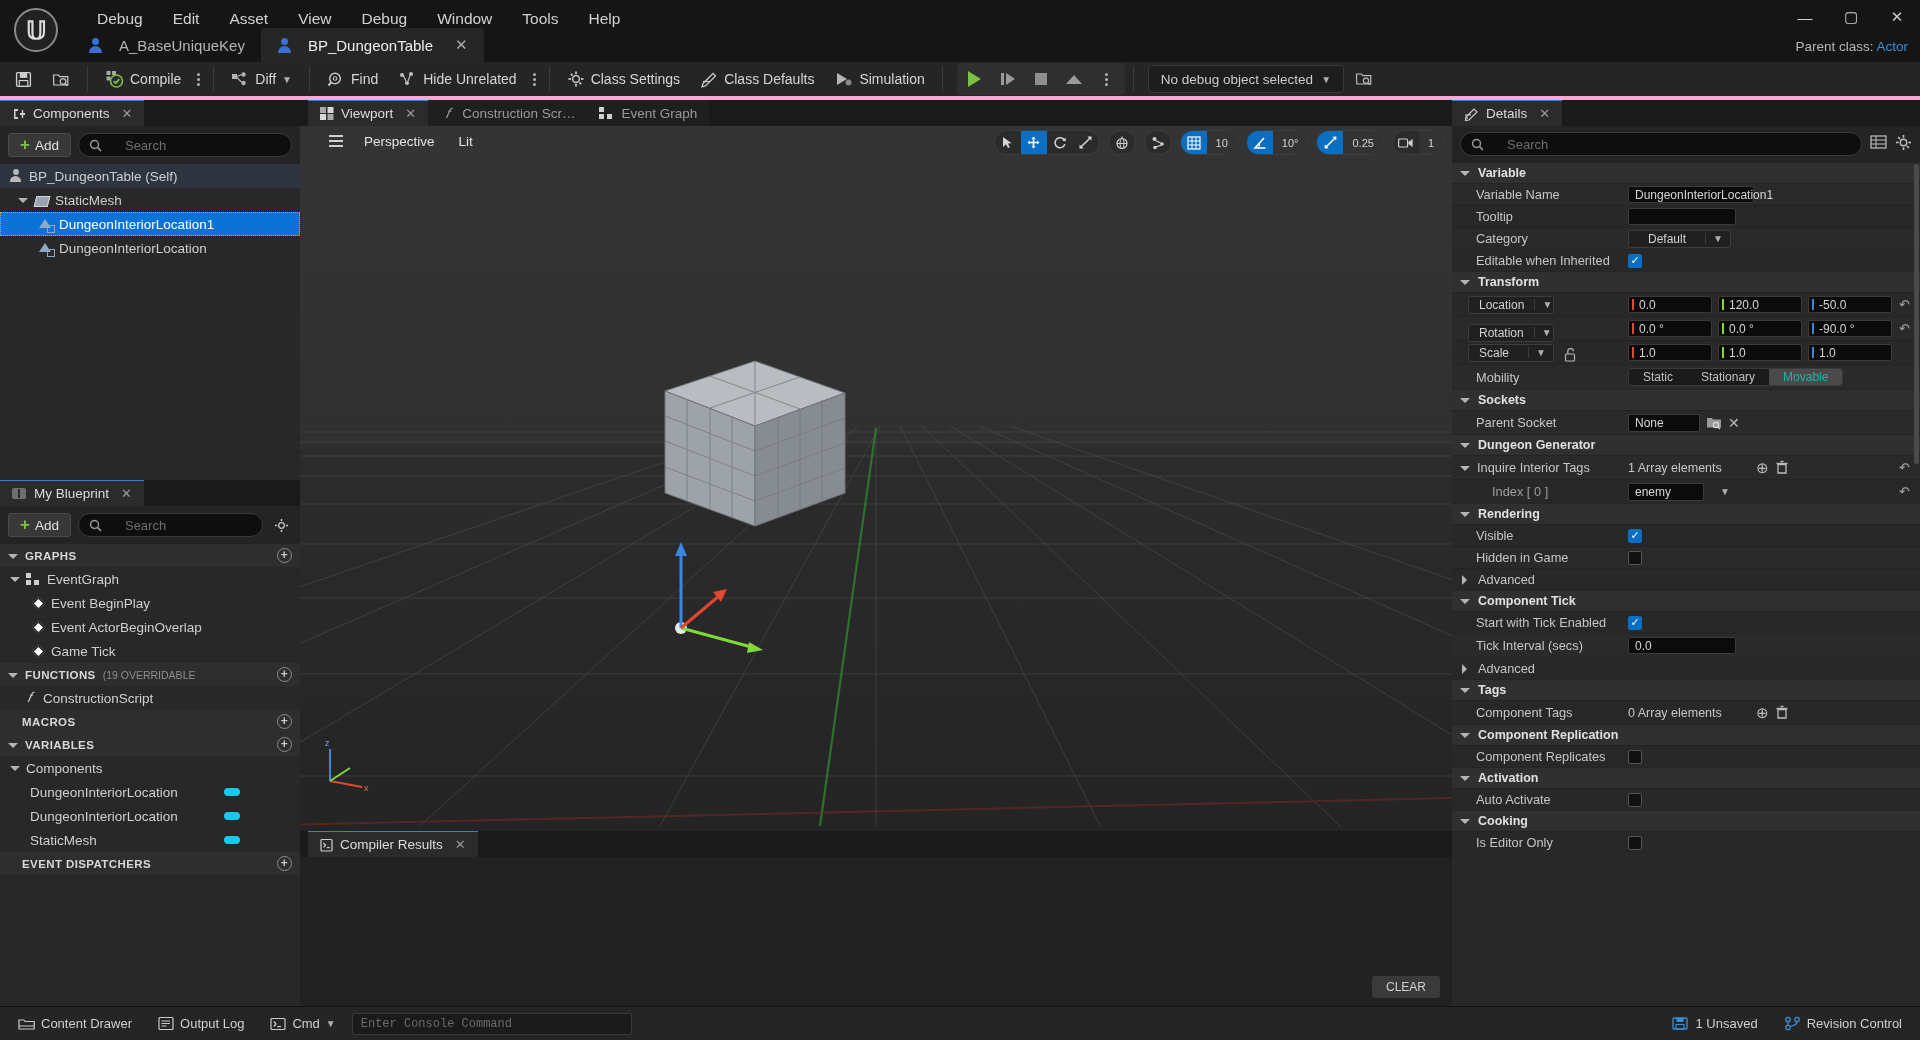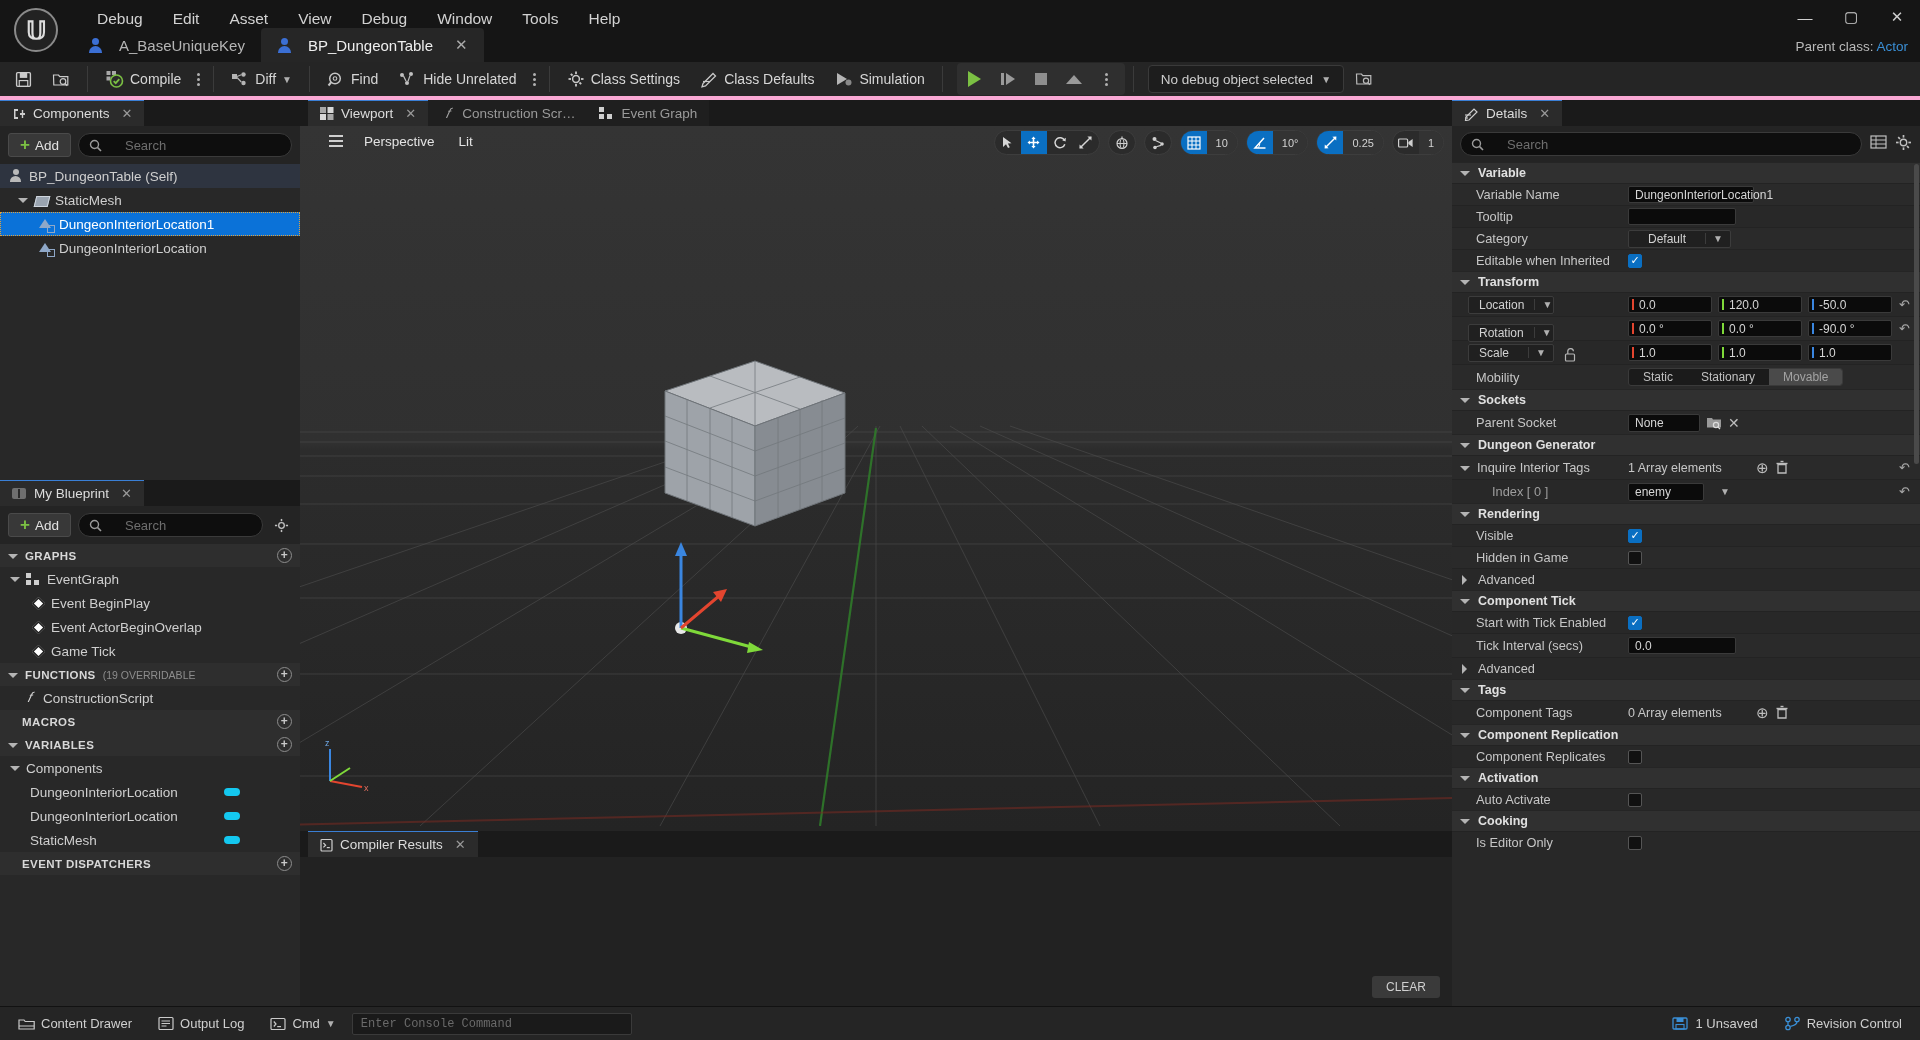--- a/index.html
+++ b/index.html
@@ -128,21 +128,21 @@
   .vecf { width:84px; position:relative; padding-left:10px; }
   .vecf .axis { position:absolute; left:3px; top:2px; bottom:2px; width:2px; }
   .chk { width:14px; height:14px; border-radius:2px; background:#111; border:1px solid #555; display:flex; align-items:center; justify-content:center; }
   .chk.on { background:#0a6fc2; border-color:#0a6fc2; }
   .chk.on:after { content:"✓"; color:#fff; font-size:11px; line-height:11px; }
   .ddown { display:flex; align-items:center; background:#202020; border:1px solid #3c3c3c; border-radius:2px; height:18px; }
   .ddown .dl { padding:0 10px; font-size:12px; color:#d2d2d2; }
   .ddown .dc { padding:0 7px; color:#b0b0b0; font-size:10px; border-left:1px solid #3c3c3c; }
   .segs { display:flex; background:#1b1b1b; border:1px solid #3a3a3a; border-radius:3px; overflow:hidden; height:18px; }
   .segs .sg { padding:0 14px; font-size:12px; color:#c0c0c0; display:flex; align-items:center; }
-  .segs .sg.on { background:#4a4a4a; color:#a3a3a3; }
+  .segs .sg.on { background:#4a4a4a; color:#14b8a6; }
   .revert { margin-left:auto; margin-right:10px; color:#a8a8a8; font-size:13px; }
   .iconbtn { color:#bdbdbd; font-size:13px; }
   .scroll-thumb { position:absolute; right:1px; top:2px; width:5px; height:300px; background:#4a4a4a; border-radius:3px; }
 
   
   .status { height:34px; background:#252525; display:flex; align-items:center; padding:0 8px; gap:6px; border-top:1px solid #121212; flex:none; }
   .sb { display:flex; align-items:center; gap:6px; height:26px; padding:0 10px; font-size:13px; color:#cfcfcf; border-radius:3px; cursor:default; }
   .cmdfield { width:280px; height:22px; background:#1a1a1a; border:1px solid #3a3a3a; border-radius:2px; display:flex; align-items:center; padding:0 8px; font-family:"Liberation Mono", monospace; font-size:12px; color:#6a6a6a; }
 </style>
 </head>

